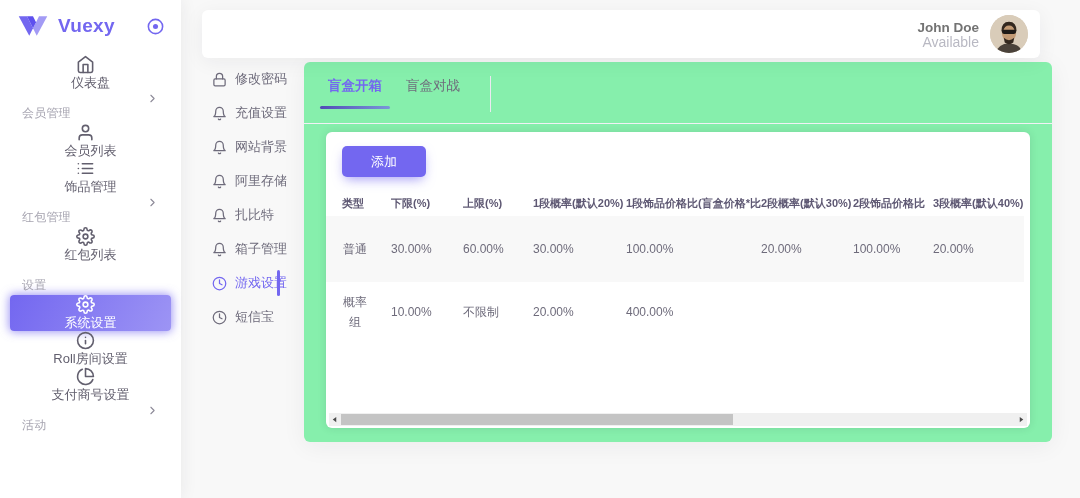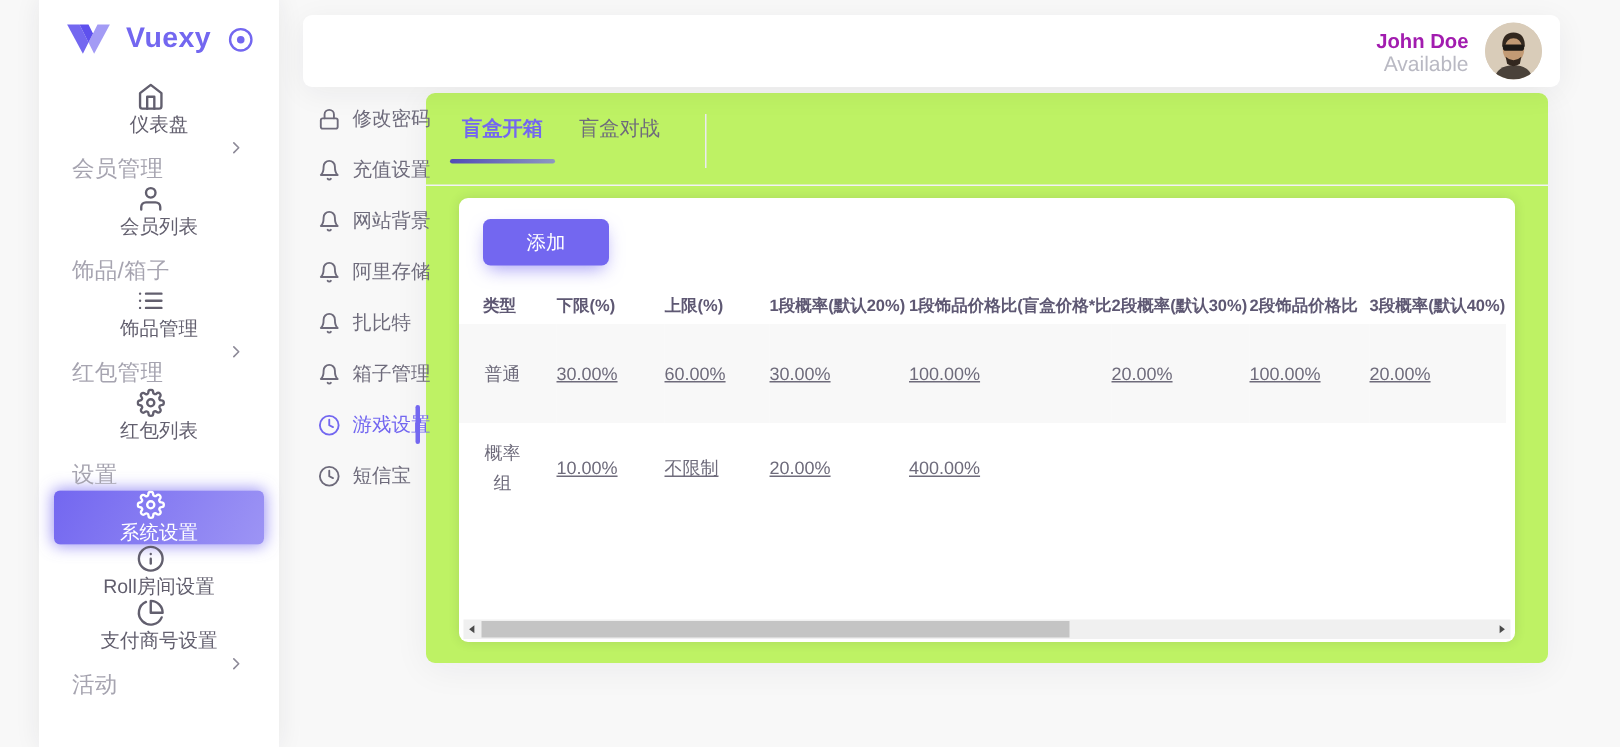--- a/index.html
+++ b/index.html
@@ -5,43 +5,43 @@
   * { margin:0; padding:0; box-sizing:border-box; }
   html,body { width:1080px; height:498px; }
   body {
     font-family:"Liberation Sans","DejaVu Sans",sans-serif;
     background:#f8f8f8; color:#6e6b7b; overflow:hidden; position:relative;
   }
   .clickable { cursor:pointer; }
 
   
   .main-sidebar {
-    position:absolute; left:0; top:0; width:160px; height:498px;
-    background:#fff; box-shadow:0 0 16px rgba(34,41,47,.08); z-index:3;margin-left:26px;
+    position:absolute; left:0; top:0; width:181px; height:498px;
+    background:#fff; box-shadow:0 0 16px rgba(34,41,47,.08); z-index:3;
   }
   .logo-row { height:52px; display:flex; align-items:center; padding:0 16px 0 18px; }
   .logo-mark { width:30px; height:22px; flex:0 0 auto; }
   .brand-name { color:#7367F0; font-weight:bold; font-size:19px; margin-left:10px; flex:1; letter-spacing:.3px; }
   .collapse-toggle { width:19px; height:19px; color:#7367F0; }
   .collapse-toggle svg { width:100%; height:100%; }
 
   .nav { padding-top:3px; }
   .nav-item {
     display:flex; align-items:center; height:36px; margin:0 10px; padding:0 12px;
     border-radius:4px; color:#625f6e; font-size:13px; white-space:nowrap;flex-direction:column;
   }
   .nav-item .mi { width:19px; height:19px; margin-right:11px; flex:0 0 auto; }
   .nav-item .mi svg { width:100%; height:100%; }
   .nav-item .chev { width:13px; height:13px; margin-left:auto; color:#8d8a98; }
   .nav-item .chev svg { width:100%; height:100%; }
   .nav-item.active {
     background:linear-gradient(118deg,#7367f0,rgba(115,103,240,.7));
     color:#fff; box-shadow:0 0 10px 1px rgba(115,103,240,.7);
   }
-  .nav-section { margin:16px 0 4px; padding:0 22px; font-size:15px; color:#a6a4b0; height:12px; line-height:12px; letter-spacing:.2px; }
+  .nav-section { margin:16px 0 4px; padding:0 22px; font-size:12px; color:#a6a4b0; height:12px; line-height:12px; letter-spacing:.2px; }
 
   
   .sub-sidebar { position:absolute; left:184px; top:62px; width:112px; z-index:2; }
   .sub-item {
     position:relative; display:flex; align-items:center; height:34px;
     padding-left:28px; font-size:13px; color:#6e6b7b; white-space:nowrap;
   }
   .sub-item .mi { width:15px; height:15px; margin-right:8px; flex:0 0 auto; }
   .sub-item .mi svg { width:100%; height:100%; }
   .sub-item.active { color:#7367F0; }
@@ -50,29 +50,29 @@
     width:3px; border-radius:2px; background:#7367F0;
   }
 
   
   .header-card {
     position:absolute; left:202px; top:10px; width:838px; height:48px;
     background:#fff; border-radius:6px; box-shadow:0 4px 20px rgba(34,41,47,.06);
     display:flex; align-items:center; justify-content:flex-end; padding-right:12px; z-index:2;
   }
   .user-block { text-align:right; margin-right:11px; }
-  .user-name { font-size:13.5px; font-weight:bold; color:#a21caf; line-height:16px; }
+  .user-name { font-size:13.5px; font-weight:bold; color:#737373; line-height:16px; }
   .user-status { font-size:14px; color:#b9b9c3; line-height:13px; }
   .avatar { width:38px; height:38px; border-radius:50%; overflow:hidden; background:#d8cbb8; flex:0 0 auto; }
   .avatar svg { width:100%; height:100%; display:block; }
 
   
   .content-card {
-    position:absolute; left:284px; top:62px; width:748px; height:380px;
-    background:#bef264; border-radius:6px; box-shadow:0 4px 24px rgba(34,41,47,.06); z-index:1;
+    position:absolute; left:304px; top:62px; width:748px; height:380px;
+    background:#86efac; border-radius:6px; box-shadow:0 4px 24px rgba(34,41,47,.06); z-index:1;
   }
   .tabs-row { position:relative; height:62px; padding:14px 0 0 24px; border-bottom:1px solid #f2f1f6; display:flex; align-items:flex-start; }
   .tab { position:relative; font-size:13.5px; line-height:20px; color:#6e6b7b; margin-right:24px; }
   .tab.active { color:#7367F0; font-weight:bold; }
   .tab.active::after {
     content:""; position:absolute; left:-8px; right:-8px; top:30px; height:3px; border-radius:2px;
     background:linear-gradient(90deg,#514bb6,rgba(115,103,240,.65));
   }
   .tab-divider { width:1px; height:36px; background:#ebe9f1; margin-left:6px; }
 
@@ -86,21 +86,21 @@
     font-family:inherit; box-shadow:0 5px 12px -3px rgba(115,103,240,.65);
   }
 
   table.rates { border-collapse:collapse; table-layout:fixed; width:698px; margin-top:13px; }
   .rates th {
     font-size:11px; font-weight:bold; color:#5e5873; text-align:left;
     height:26px; padding:0 4px 0 0; vertical-align:middle; white-space:nowrap; overflow:hidden;
   }
   .rates th:first-child, .rates td:first-child { padding-left:16px; }
   .rates td { font-size:12px; color:#6e6b7b; padding:0 4px 0 0; vertical-align:middle; }
-  .rates tbody tr { height:66px;text-decoration:underline; }
+  .rates tbody tr { height:66px; }
   .rates tbody tr:last-child { height:60px; }
   .rates tbody tr:nth-child(odd) { background:#f8f8f8; }
   .type-wrap { display:inline-block; width:26px; word-break:break-all; line-height:1.7; text-align:center; }
   .c1{width:65px;} .c2{width:72px;} .c3{width:70px;} .c4{width:93px;}
   .c5{width:135px;} .c6{width:92px;} .c7{width:80px;} .c8{width:91px;}
 
   
   .hscroll {
     position:absolute; left:3px; right:3px; bottom:2px; height:13px;
     background:#f0f0f0; display:flex; align-items:center;
@@ -143,21 +143,20 @@
 
     <div class="nav-section">会员管理</div>
     <div class="nav-item clickable">
       <span class="mi"><svg viewBox="0 0 24 24" fill="none" stroke="currentColor" stroke-width="2" stroke-linecap="round" stroke-linejoin="round">
             <path d="M20 21v-2a4 4 0 0 0-4-4H8a4 4 0 0 0-4 4v2"></path>
             <circle cx="12" cy="7" r="4"></circle>
           </svg></span>
       <span>会员列表</span>
     </div>
 
-    <div class="nav-section">饰品/箱子</div>
     <div class="nav-item clickable">
       <span class="mi"><svg viewBox="0 0 24 24" fill="none" stroke="currentColor" stroke-width="2" stroke-linecap="round" stroke-linejoin="round">
             <line x1="8" y1="6" x2="21" y2="6"></line>
             <line x1="8" y1="12" x2="21" y2="12"></line>
             <line x1="8" y1="18" x2="21" y2="18"></line>
             <line x1="3" y1="6" x2="3.01" y2="6"></line>
             <line x1="3" y1="12" x2="3.01" y2="12"></line>
             <line x1="3" y1="18" x2="3.01" y2="18"></line>
           </svg></span>
       <span>饰品管理</span>

